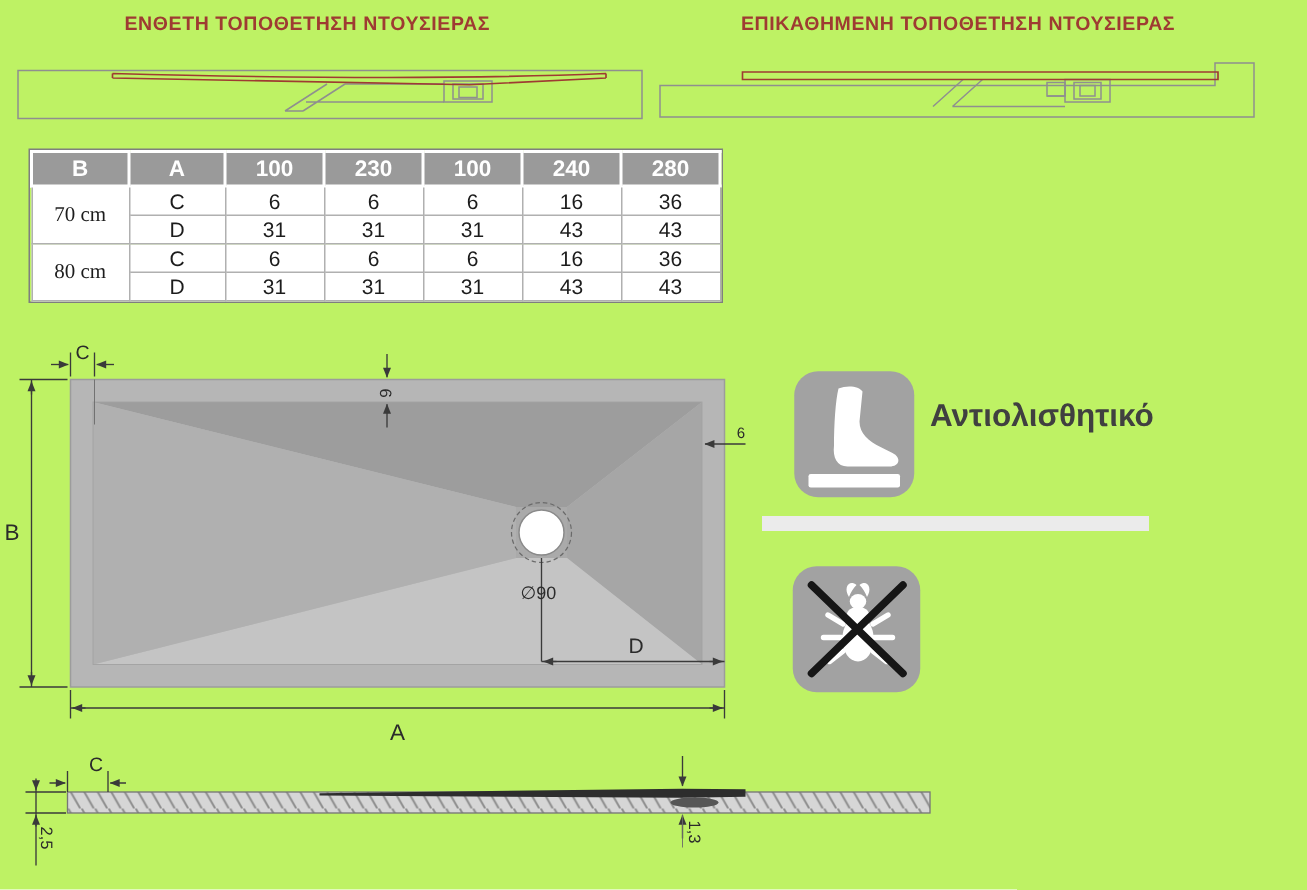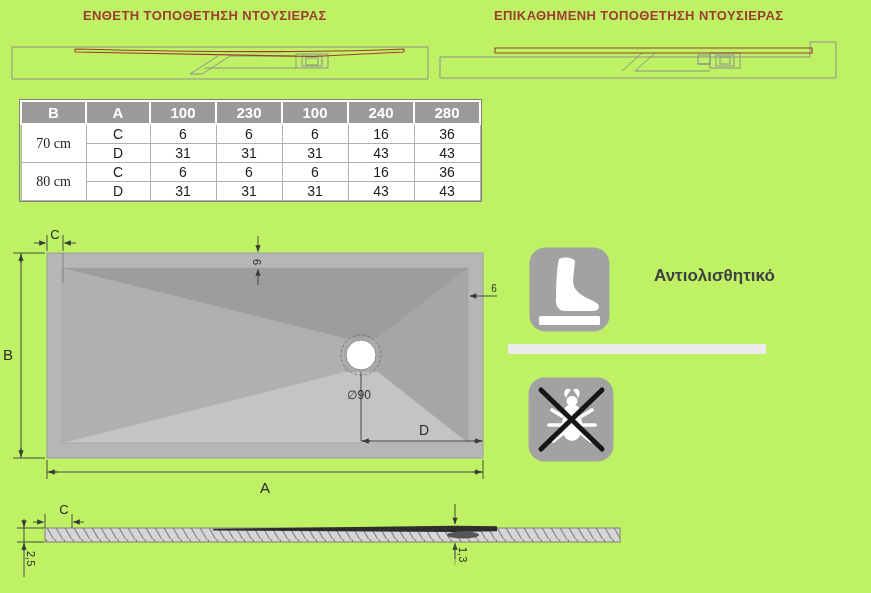--- a/index.html
+++ b/index.html
@@ -11,21 +11,21 @@
   .tblwrap{border:1px solid #7f7f7f;}
   table.dim{border-collapse:collapse;table-layout:fixed;width:459px;}
   table.dim th{background:#9a9a9a;color:#fff;font-size:15px;font-weight:bold;
                border:2px solid #fff;height:21px;padding:0;text-align:center;}
   table.dim td{border:1px solid #b0b0b0;height:18px;padding:0;text-align:center;
                font-size:14px;color:#1c1c1c;background:#fff;}
   td.bcol{background:#efefef;font-family:Liberation Serif, serif;}
   td.acol{background:#f8cbb0;color:#8a3a22;font-weight:500;}
   .note{font-size:12px;color:#808080;}
   
-  .featlabel{font-size:17px;font-weight:600;color:#404040;white-space:nowrap;margin-left:34px;}
+  .featlabel{font-size:21px;font-weight:600;color:#404040;white-space:nowrap;}
   .divider{background:#ebebeb;}
   
   svg text{font-family:"Liberation Sans", sans-serif;fill:#2b2b2b;}
   .dim-line{stroke:#3a3a3a;stroke-width:.9;fill:none;}
   .thin{stroke:#6a6a6a;stroke-width:.6;fill:none;}
   .outline{stroke:#8f8f8f;stroke-width:1;fill:none;}
   .redline{stroke:#9e3b32;stroke-width:1.1;fill:none;}
 </style>
 </head>
 <body>

